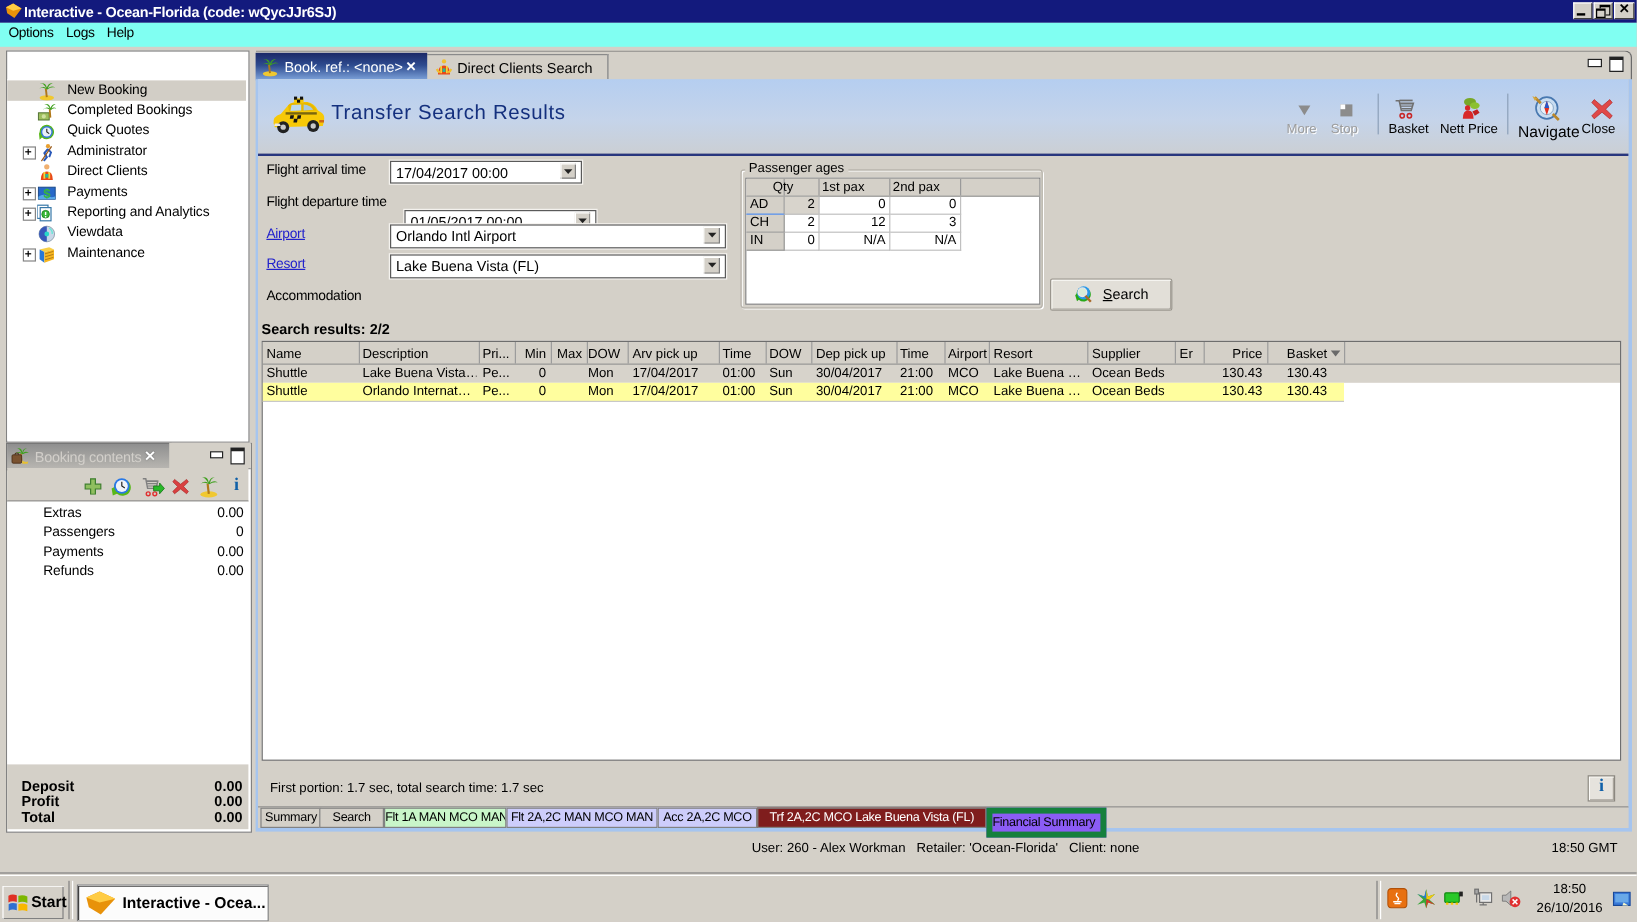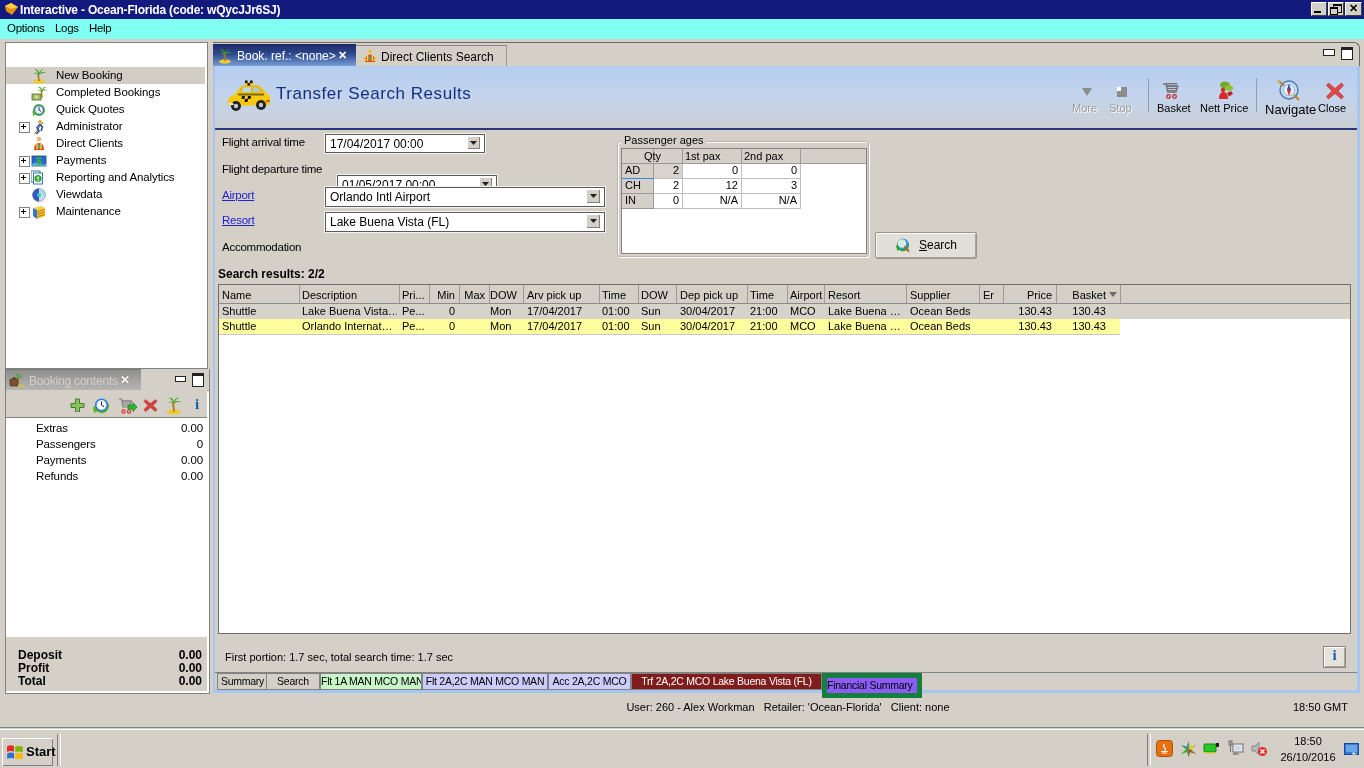--- a/index.html
+++ b/index.html
@@ -464,20 +464,29 @@
       <svg width="18" height="17" viewBox="0 0 18 17">
         <path d="M1,3.5 Q4,1.5 8,3 L8,8.6 Q4,7.1 1,9.1 Z" fill="#E03024"></path>
         <path d="M9.3,3.5 Q13,2.2 16.8,4 L16.8,9.6 Q13,7.8 9.3,9.1 Z" fill="#7DB700"></path>
         <path d="M1.2,10.5 Q4,8.6 8,10 L8,15.6 Q4,14.1 1.2,16 Z" fill="#2F6FD0"></path>
         <path d="M9.3,10.5 Q13,9.2 16.8,11 L16.8,16.4 Q13,14.8 9.3,16 Z" fill="#F8B700"></path>
       </svg>
     </div>
     <div class="abs" style="left:24px;top:6px;font-size:13px;font-weight:bold;">Start</div>
   </div>
   <div class="abs" style="left:57px;top:6px;width:2px;height:32px;border-left:1px solid #808080;border-right:1px solid #fff;"></div>
+  <div class="abs" style="left:64px;top:9px;width:158px;height:29px;background:#FCFCFC;box-shadow:inset 1px 1px 0 #404040, inset -1px -1px 0 #fff;border:1px solid #808080;">
+    <div class="abs" style="left:6px;top:4px;width:26px;height:21px;">
+      <svg width="26" height="21">
+          <polygon points="1,6 12,1 25,7 13,20 3,14" fill="#E8920A"></polygon>
+          <polygon points="1,6 12,1 25,7 12,10" fill="#FFCC44"></polygon>
+        </svg>
+    </div>
+    <div class="abs" style="left:37px;top:7px;font-size:13px;font-weight:bold;">Interactive - Ocea...</div>
+  </div>
 
   <div class="abs" style="left:1147px;top:6px;width:2px;height:32px;border-left:1px solid #808080;border-right:1px solid #fff;"></div>
   <div id="tray" class="abs" style="left:1150px;top:0;width:214px;height:41px;">
   <div class="abs" style="left:6px;top:12px;width:17px;height:17px;"><svg width="17" height="17">
           <rect x="0.5" y="0.5" width="16" height="16" rx="3" fill="#E87010" stroke="#B05008"></rect>
           <path d="M5,11.5 h7 M6,13 h5" stroke="#fff" stroke-width="1.2"></path>
           <path d="M8.5,4 q-2,2 0,3.5 q2,1.5 0,3" stroke="#fff" stroke-width="1.1" fill="none"></path>
         </svg></div>
   <div class="abs" style="left:30px;top:12px;width:17px;height:17px;"><svg width="17" height="17">
           <polygon points="8.5,1 10,7 16,5 11,9.5 16,14 10,12 8.5,17 7,12 1,14 6,9.5 1,5 7,7" fill="#38A838"></polygon>

